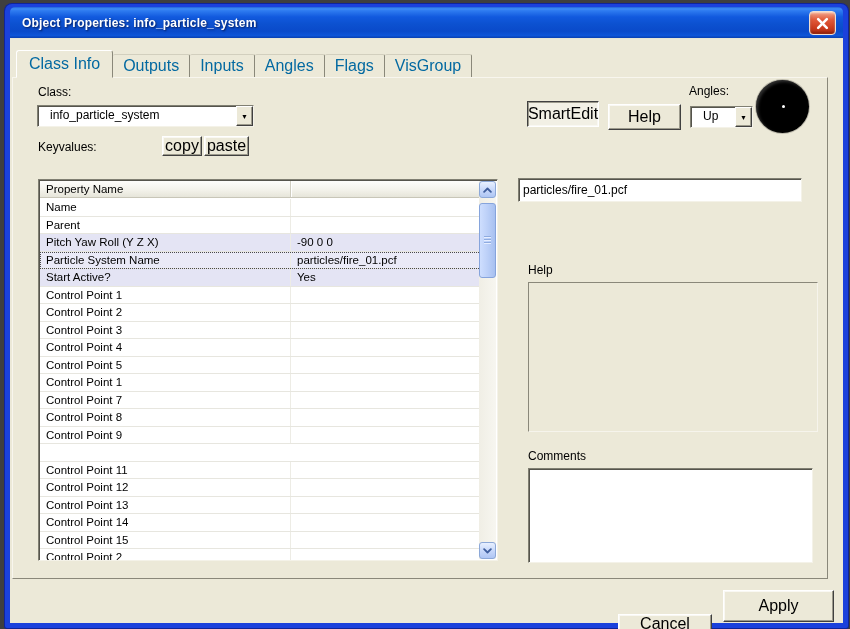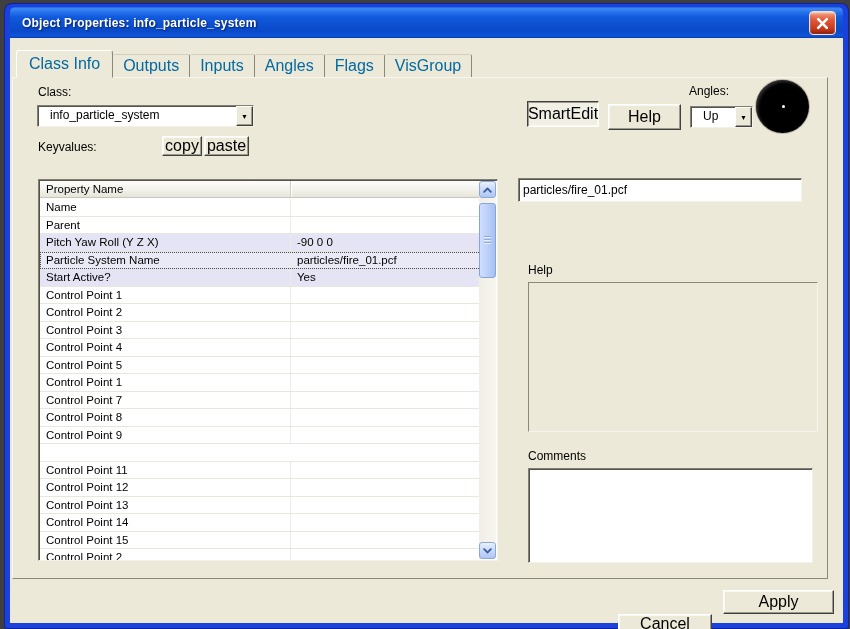--- a/index.html
+++ b/index.html
@@ -397,16 +397,16 @@
       <input class="field-input" type="text" value="particles/fire_01.pcf" style="">
     </div>
 
     <span class="label" style="left:518px; top:224px;">Help</span>
     <div class="groupbox" style="left:518px; top:243px; width:290px; height:150px;"></div>
 
     <span class="label" style="left:518px; top:410px;">Comments</span>
     <textarea class="comments-area" style="left: 518px; top: 429px; width: 285px; height: 95px;"></textarea>
 
     <div class="btn3d" style="left:608px; top:551px; width:94px; height:20px;margin-top:24px;">Cancel</div>
-    <div class="btn3d" style="left:713px; top:551px; width:111px; height:24px;">Apply</div>
+    <div class="btn3d" style="left:713px; top:551px; width:111px; height:32px;">Apply</div>
 
   </div>
 </div>
 
 </body></html>

